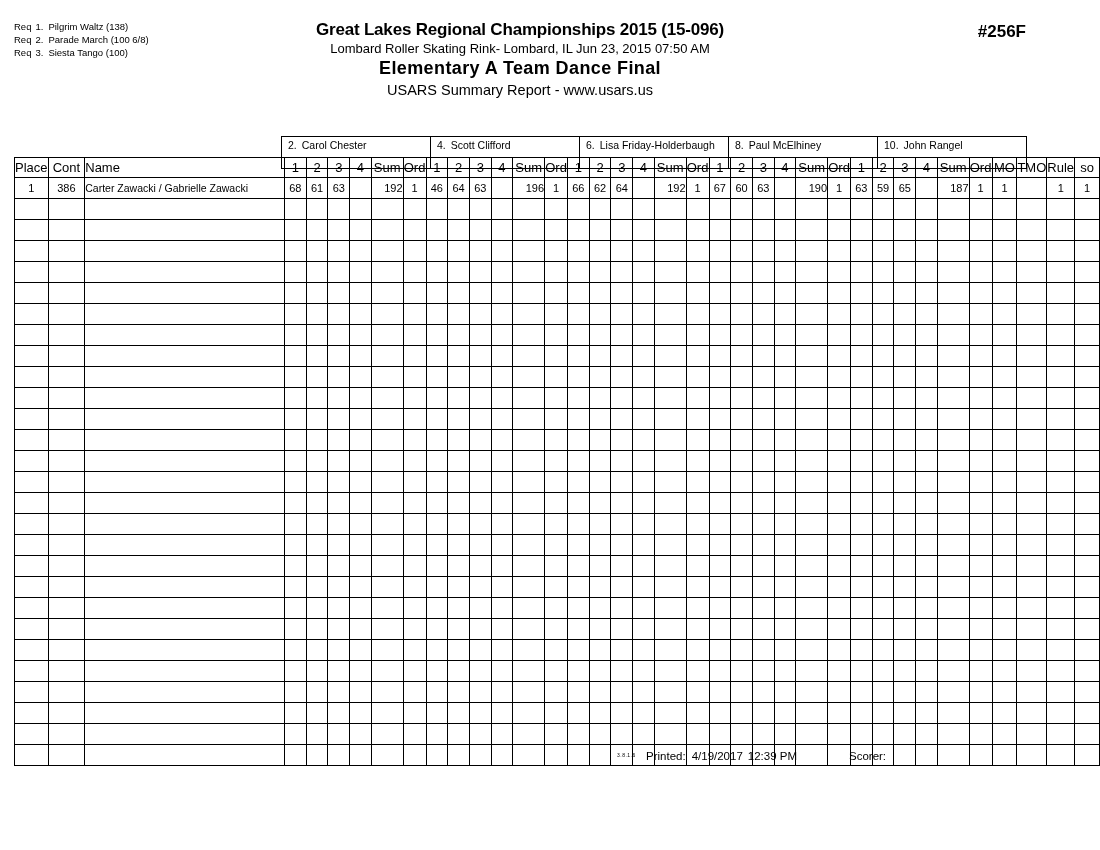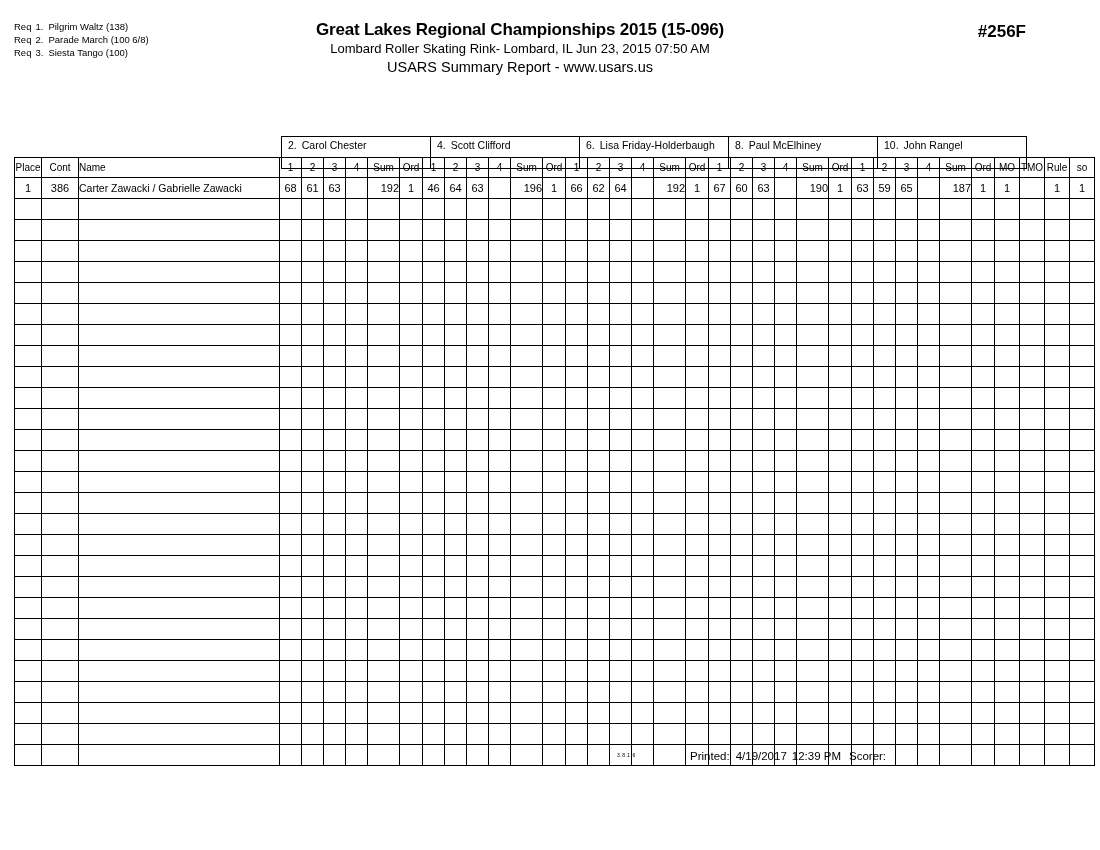--- a/index.html
+++ b/index.html
@@ -106,21 +106,21 @@
     border: 1px solid #000;
     padding: 0;
     margin: 0;
     height: 20px;
     font-weight: normal;
     overflow: hidden;
     white-space: nowrap;
   }
   #score-table thead td {
     height: 19px;
-    font-size: 10px;
+    font-size: 13px;
   }
   .c-place  { width: 26px;  text-align: center; }
   .c-cont   { width: 36px;  text-align: center; }
   .c-name   { width: 200px; text-align: left; padding-left: 5px; }
   .c-sc     { width: 21px;  text-align: center; }
   .c-sum    { width: 31px;  text-align: right; padding-right: 4px; }
   .c-ord    { width: 22px;  text-align: center; }
   .c-tail   { width: 24px;  text-align: center; }
 
   
@@ -152,41 +152,42 @@
     top: 2px;
     font-size: 5px;
     letter-spacing: 0.5px;
   }
   #printed-label {
     position: absolute;
     left: 632px;
     top: 0px;
     white-space: nowrap;
   }
-  #printed-label .p-word { display: inline-block; margin-right: 6px; margin-left: 44px; }
+  #printed-label .p-word { display: inline-block; margin-right: 6px; }
   #printed-label .p-date { display: inline-block; margin-right: 5px; }
   #printed-label .p-time { display: inline-block; }
   #scorer-label {
     position: absolute;
     left: 835px;
     top: 0px;
   }
 </style>
 </head>
 <body>
 
 <div id="req-list">
     <span class="req-line"><span class="req-tag">Req</span><span class="req-num">1.</span><span class="req-name">Pilgrim Waltz (138)</span></span>
     <span class="req-line"><span class="req-tag">Req</span><span class="req-num">2.</span><span class="req-name">Parade March (100 6/8)</span></span>
     <span class="req-line"><span class="req-tag">Req</span><span class="req-num">3.</span><span class="req-name">Siesta Tango (100)</span></span>
   </div>
 
 <div id="title-block">
   <div id="event-title">Great Lakes Regional Championships 2015 (15-096)</div>
   <div id="venue-line">Lombard Roller Skating Rink- Lombard, IL  Jun 23, 2015  07:50 AM</div>
+  <div id="division-title">Elementary A Team Dance Final</div>
   <div id="report-subtitle">USARS Summary Report - www.usars.us</div>
 </div>
 
 <div id="event-number">#256F</div>
 
 <div id="judge-band">
     <div class="judge-cell" style="width: 149px;"><span class="j-num">2.</span><span class="j-name">Carol Chester</span></div>
     <div class="judge-cell" style="width: 149px;"><span class="j-num">4.</span><span class="j-name">Scott Clifford</span></div>
     <div class="judge-cell" style="width: 149px;"><span class="j-num">6.</span><span class="j-name">Lisa Friday-Holderbaugh</span></div>
     <div class="judge-cell" style="width: 149px;"><span class="j-num">8.</span><span class="j-name">Paul McElhiney</span></div>

